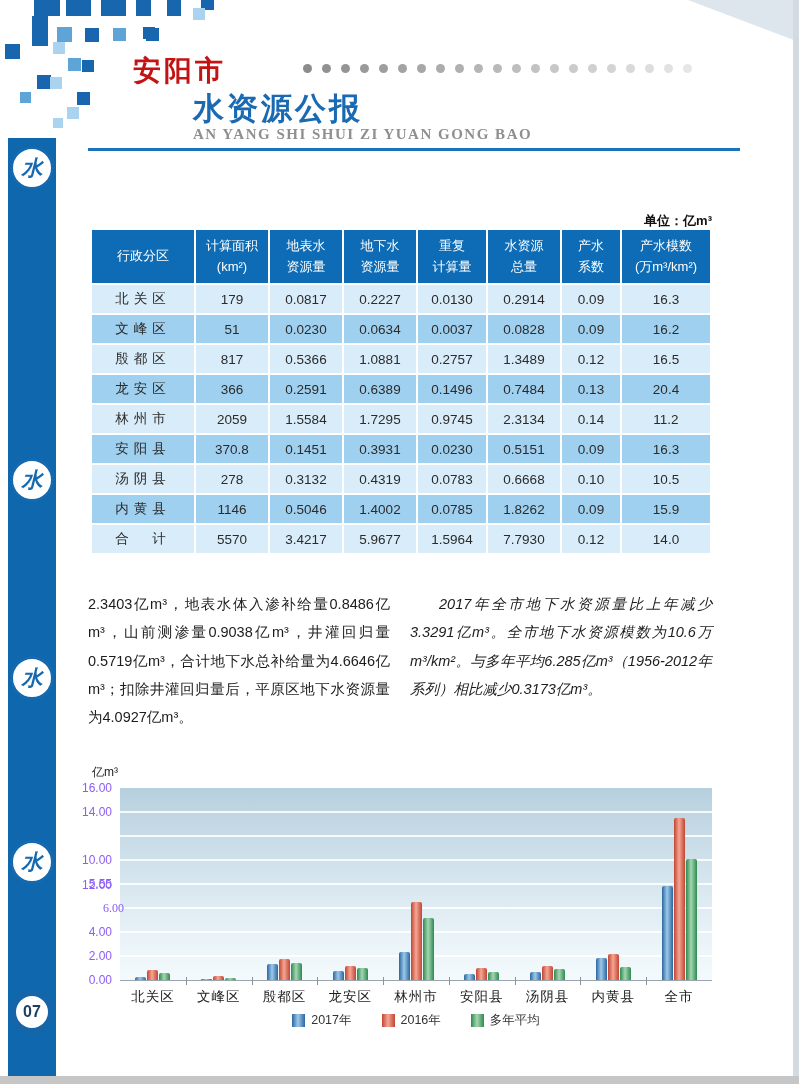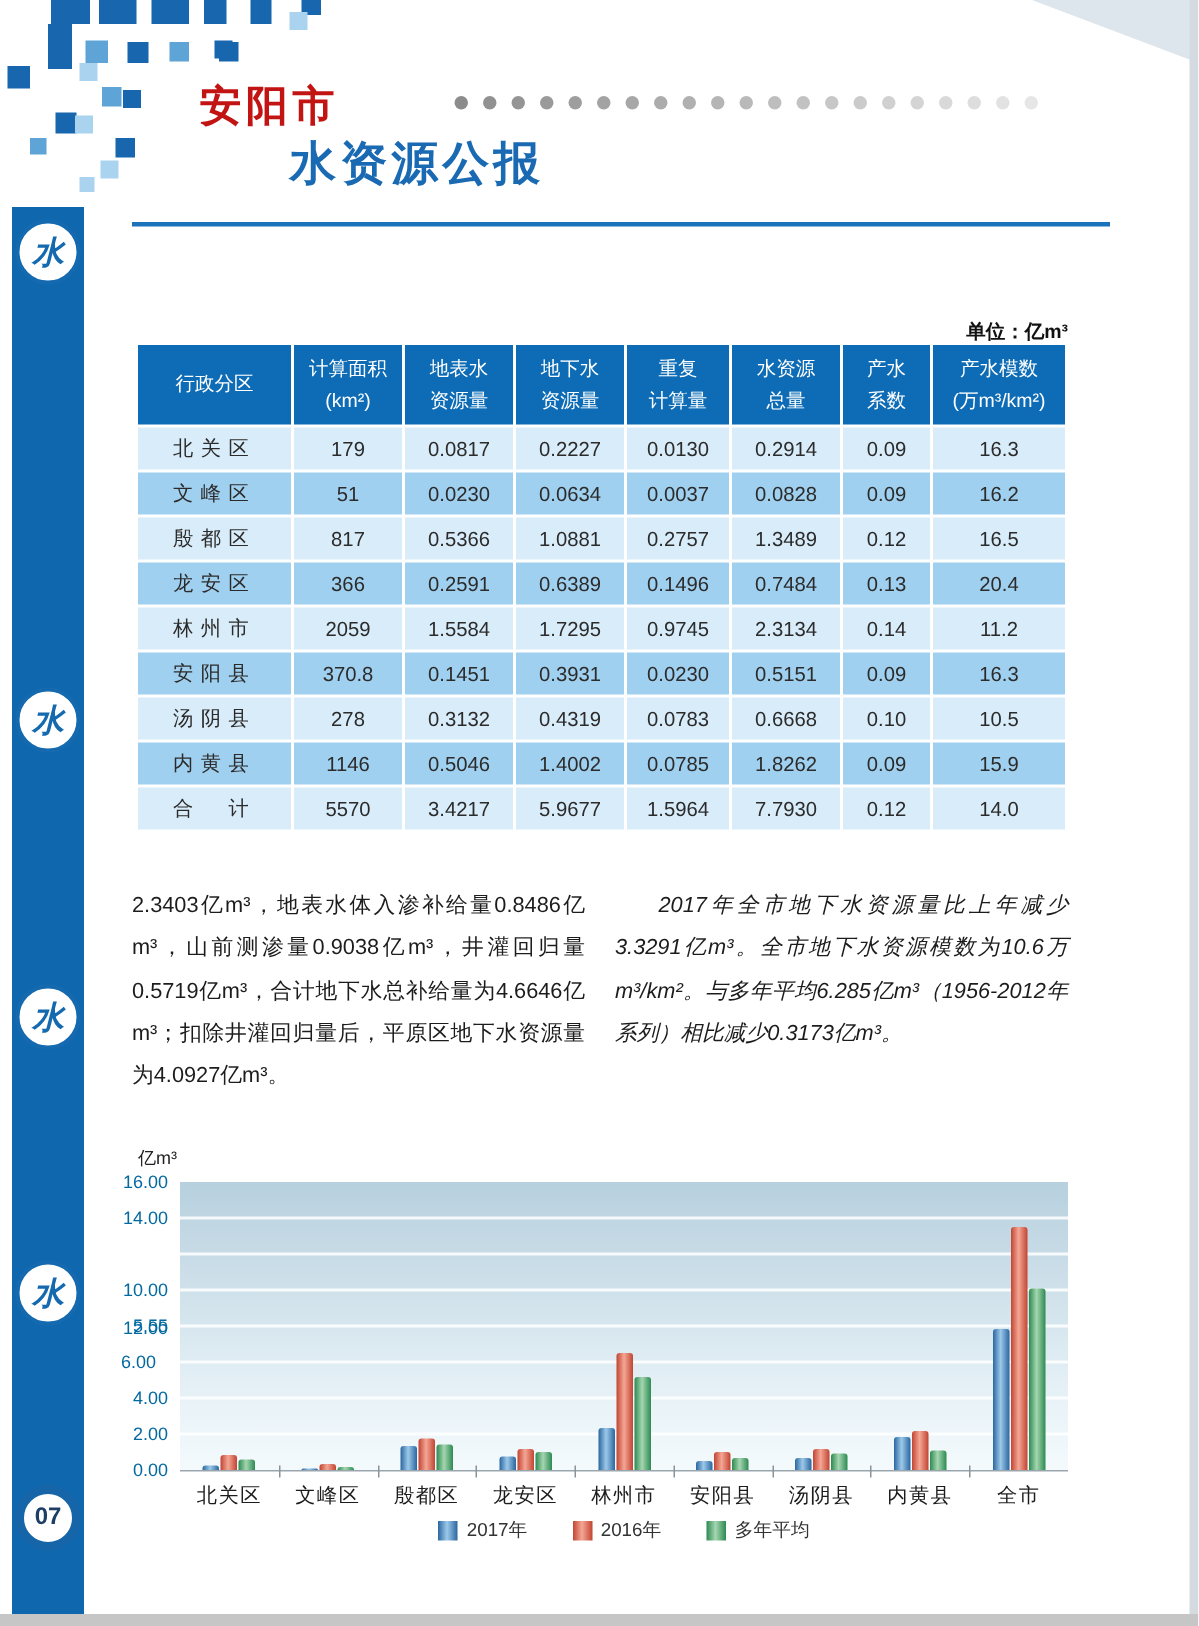--- a/index.html
+++ b/index.html
@@ -48,21 +48,21 @@
   #para-left { left:88px; top:590px; }
   #para-right { left:410px; top:590px; text-indent:2em;font-style:italic; }
 
   
   .chart-title { position:absolute; left:90px; top:738px; width:640px; text-align:center;
                  font-size:21px; font-weight:bold; color:#1a6ab3; letter-spacing:2px; }
   .ylab { position:absolute; left:92px; top:764px; font-size:12px; color:#222; }
   .plot { position:absolute; left:120px; top:788px; width:592px; height:192px;
           background:linear-gradient(#b7d0de, #e9f3f8 78%, #f4fafc); }
   .gridline { position:absolute; left:0; width:100%; height:2px; background:rgba(255,255,255,.85); }
-  .ytick { position:absolute; width:40px; text-align:right; font-size:12px; color:#0369a1; }
+  .ytick { position:absolute; width:40px; text-align:right; font-size:12px; color:#8b5cf6; }
   .axis { position:absolute; left:120px; top:980px; width:592px; height:1px; background:#9aa6ad; }
   .xtick { position:absolute; top:977px; width:1px; height:8px; background:#8a9399; }
   .xlab { position:absolute; top:988px; font-size:13.5px; color:#1c1c1c; text-align:center; letter-spacing:1px; }
   .bar { position:absolute; bottom:0; width:11px; border-radius:2px 2px 0 0; }
   .s0 { background:linear-gradient(90deg,#2b669f 0%,#9cc9ea 46%,#2b669f 100%); }
   .s1 { background:linear-gradient(90deg,#c14532 0%,#f5a695 46%,#c14532 100%); }
   .s2 { background:linear-gradient(90deg,#2c8a52 0%,#a5d6b0 46%,#2c8a52 100%); }
   .legend { position:absolute; left:120px; top:1012px; width:592px; display:flex; justify-content:center; gap:30px; }
   .legend .item { display:flex; align-items:center; gap:6px; font-size:12.5px; color:#333; }
   .legend .sw { width:13px; height:13px; display:inline-block; }
@@ -113,20 +113,21 @@
       <div style="left: 82px; top: 60px; width: 12px; height: 12px; background: rgb(23, 102, 174);"></div>
       <div style="left: 37px; top: 75px; width: 14px; height: 14px; background: rgb(23, 102, 174);"></div>
       <div style="left: 50px; top: 77px; width: 12px; height: 12px; background: rgb(169, 211, 239);"></div>
       <div style="left: 20px; top: 92px; width: 11px; height: 11px; background: rgb(95, 164, 214);"></div>
       <div style="left: 77px; top: 92px; width: 13px; height: 13px; background: rgb(23, 102, 174);"></div>
       <div style="left: 67px; top: 107px; width: 12px; height: 12px; background: rgb(169, 211, 239);"></div>
       <div style="left: 53px; top: 118px; width: 10px; height: 10px; background: rgb(169, 211, 239);"></div>
     </div>
   <div class="t-city">安阳市</div>
   <div class="t-main">水资源公报</div>
+  <div class="t-pinyin">AN YANG SHI SHUI ZI YUAN GONG BAO</div>
   <div class="dots" id="dots">
       <i style="background: rgb(140, 140, 140);"></i>
       <i style="background: rgb(145, 145, 145);"></i>
       <i style="background: rgb(149, 149, 149);"></i>
       <i style="background: rgb(154, 154, 154);"></i>
       <i style="background: rgb(158, 158, 158);"></i>
       <i style="background: rgb(163, 163, 163);"></i>
       <i style="background: rgb(167, 167, 167);"></i>
       <i style="background: rgb(172, 172, 172);"></i>
       <i style="background: rgb(176, 176, 176);"></i>
@@ -307,21 +308,21 @@
       <div class="bar s1" style="left: 487.833px; height: 26.4px;"></div>
       <div class="bar s2" style="left: 499.833px; height: 13.2px;"></div>
       <div class="bar s0" style="left: 541.611px; height: 93.516px;"></div>
       <div class="bar s1" style="left: 553.611px; height: 162px;"></div>
       <div class="bar s2" style="left: 565.611px; height: 121.2px;"></div>
     </div>
   <div id="yticks">
       <div class="ytick" style="left: 72px; top: 973px;">0.00</div>
       <div class="ytick" style="left: 72px; top: 949px;">2.00</div>
       <div class="ytick" style="left: 72px; top: 925px;">4.00</div>
-      <div class="ytick" style="left: 64px; top: 901px;">6.00</div>
+      <div class="ytick" style="left: 84px; top: 901px; font-family: Liberation Serif, serif;">6.00</div>
       <div class="ytick" style="left: 72px; top: 877px;">5.55</div>
       <div class="ytick" style="left: 72px; top: 853px;">10.00</div>
       <div class="ytick" style="left: 72px; top: 878px;">12.00</div>
       <div class="ytick" style="left: 72px; top: 805px;">14.00</div>
       <div class="ytick" style="left: 72px; top: 781px;">16.00</div>
     </div>
   <div class="axis"></div>
   <div id="xticks">
       <div class="xtick" style="left: 185.778px;"></div>
       <div class="xtick" style="left: 251.556px;"></div>

